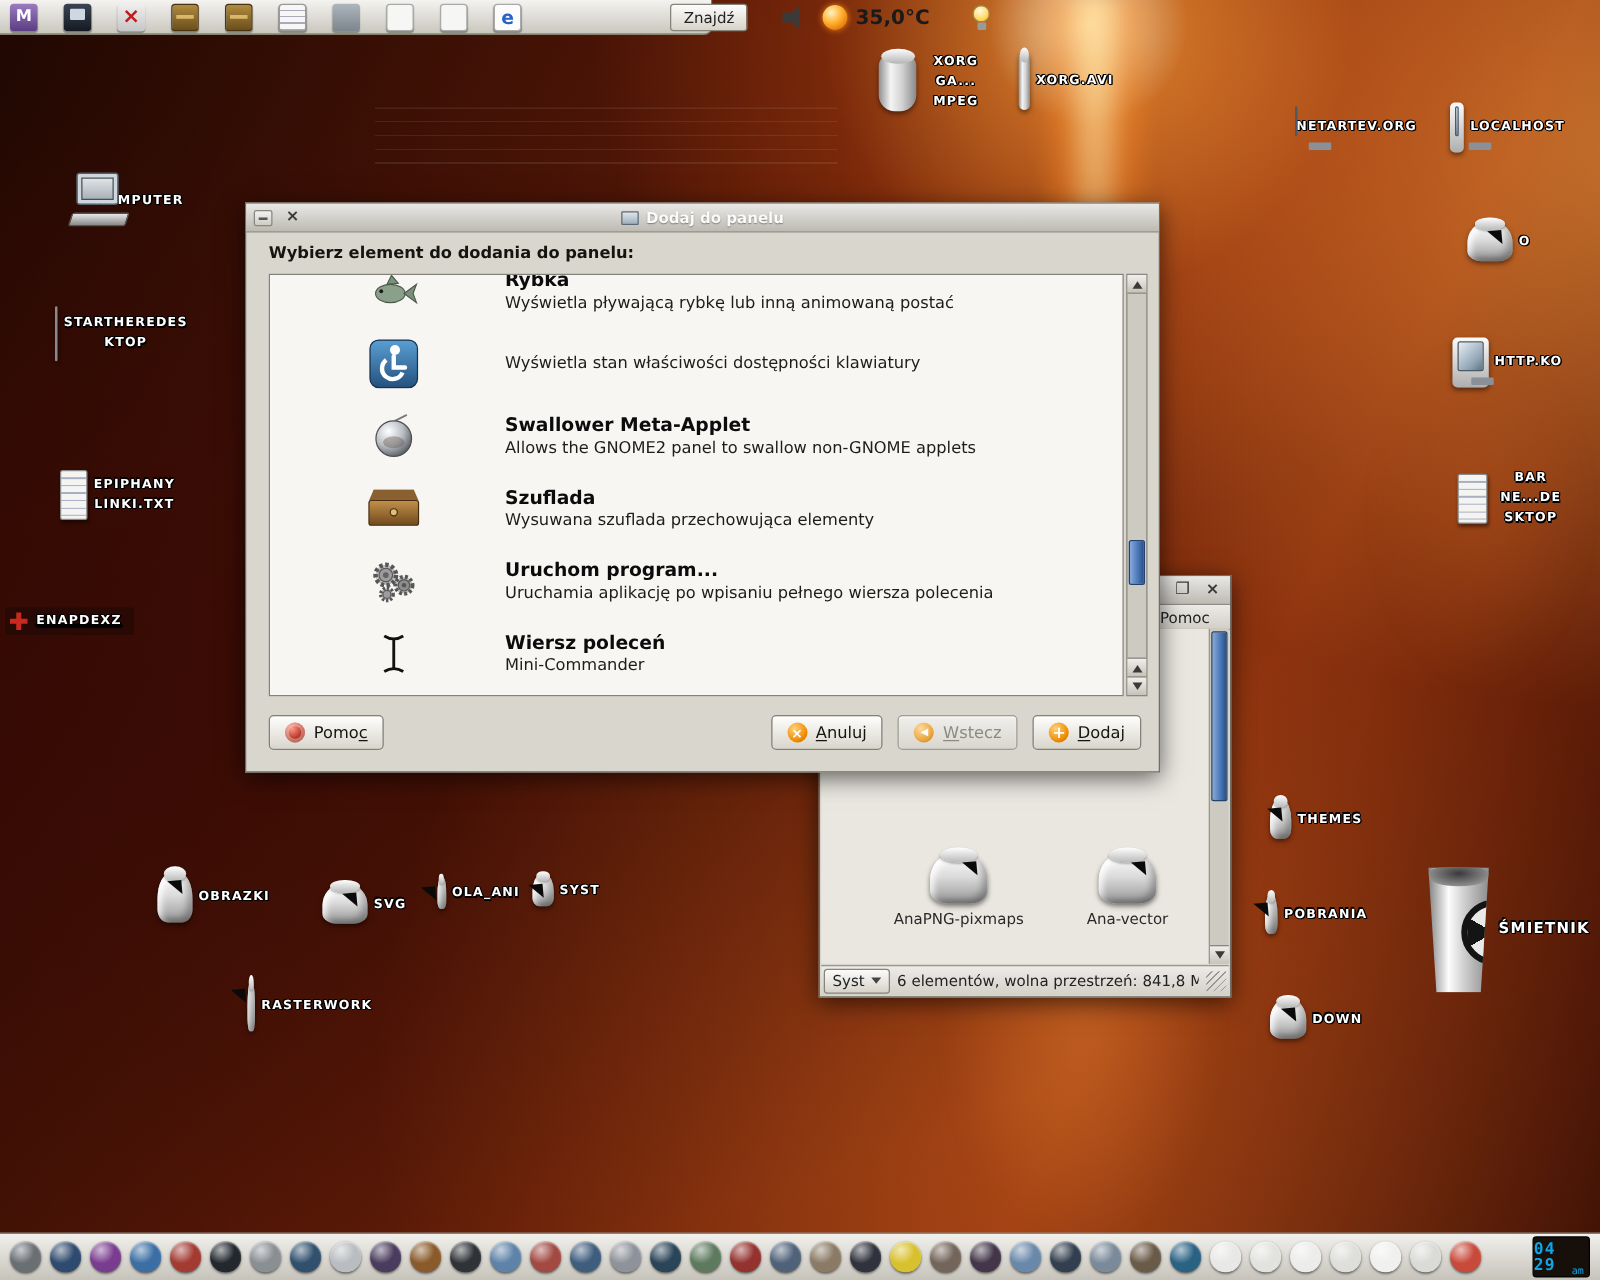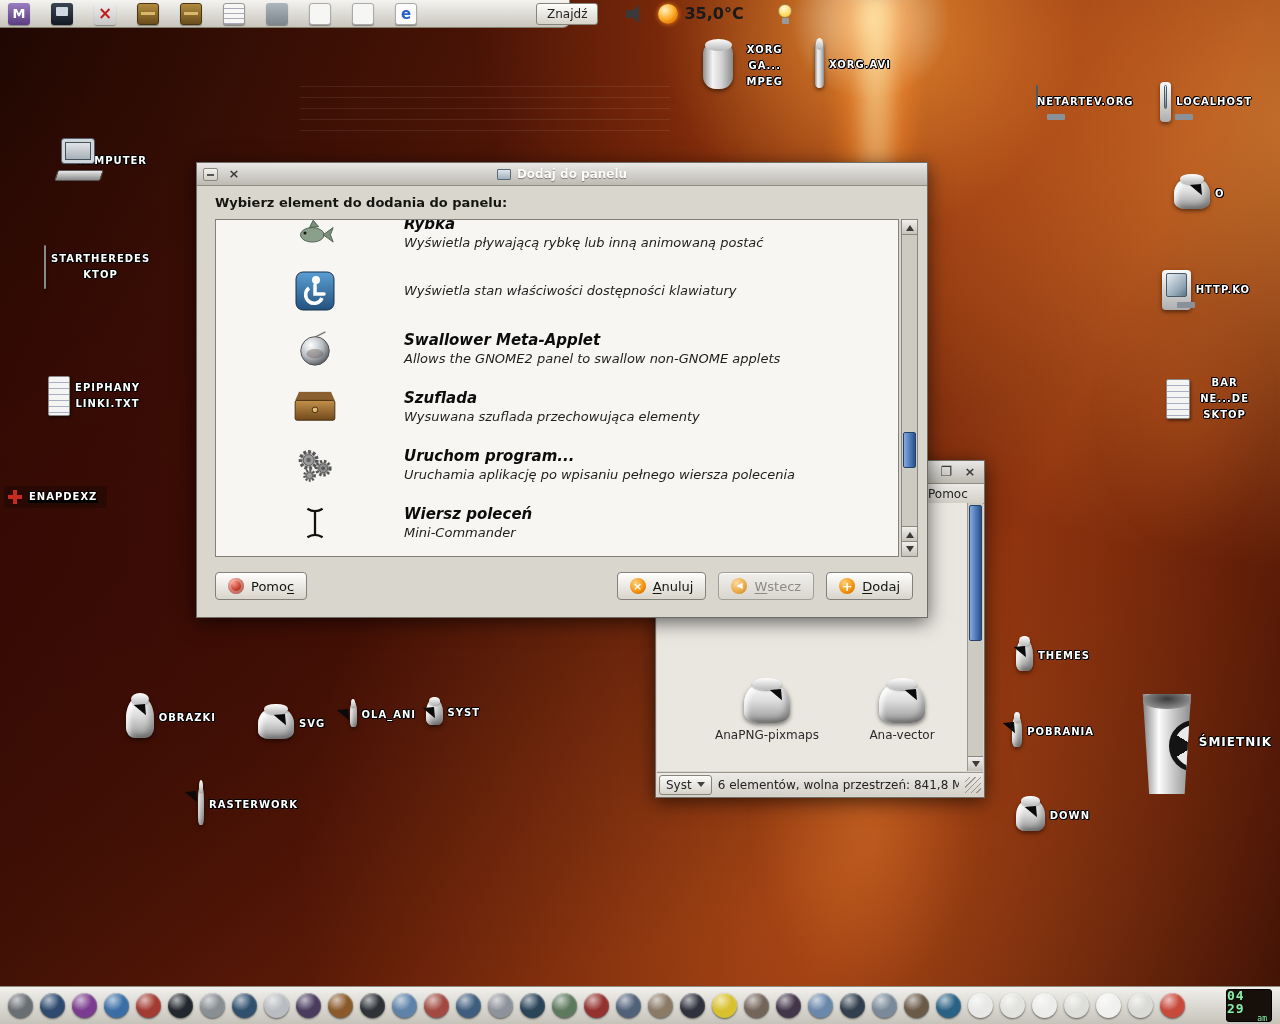--- a/index.html
+++ b/index.html
@@ -108,21 +108,21 @@
   .tb-menu{width:15px;height:13px;background:linear-gradient(#f2f2f0,#cfccc4);border:1px solid #8a877e;box-sizing:border-box;border-radius:2px;position:relative;}
   .tb-menu::after{content:"";position:absolute;left:3px;top:5px;right:3px;height:2px;background:#555;}
   .tb-btn{margin-left:auto;width:16px;height:15px;font-size:13px;font-weight:bold;color:#3a3a3a;line-height:14px;text-align:center;}
   .tb-btn.rst{margin-left:auto;}
   .tb-btn.cls{margin-left:2px;}
 
   
   .dialog{left:196px;top:162px;width:732px;height:456px;z-index:20;}
   .dlg-prompt{position:absolute;left:18px;top:32px;font-size:13px;font-weight:bold;color:#15150f;}
   .dlg-list{position:absolute;left:18px;top:56px;width:684px;height:338px;background:#f7f6f3;
-    border:1px solid #84817a;box-sizing:border-box;overflow:hidden;font-style:italic;}
+    border:1px solid #84817a;box-sizing:border-box;overflow:hidden;}
   .row{display:flex;align-items:center;height:58px;}
   .row:first-child{margin-top:-16px;}
   .row .ic{width:46px;height:46px;margin-left:76px;display:flex;align-items:center;justify-content:center;flex:0 0 auto;}
   .row .txt{margin-left:66px;}
   .row .nm{font-size:15px;font-weight:bold;color:#0c0c0c;line-height:1.35;}
   .row .ds{font-size:13px;color:#1d1d1d;line-height:1.3;}
   .dlg-scroll{position:absolute;left:704px;top:56px;width:17px;height:338px;background:#cdcac2;border:1px solid #8a877e;box-sizing:border-box;}
   .sb-btn{position:absolute;left:0;width:15px;height:14px;background:linear-gradient(#f0efec,#c6c3ba);border-bottom:1px solid #8a877e;display:flex;align-items:center;justify-content:center;}
   .sb-btn.bb{border-top:1px solid #8a877e;border-bottom:none;}
   .arr{width:0;height:0;border:4px solid rgba(0,0,0,0);}
@@ -161,22 +161,22 @@
   .fw-status-text{font-size:12px;color:#222;white-space:nowrap;overflow:hidden;flex:1;}
   .grip{width:16px;height:16px;background:repeating-linear-gradient(135deg,rgba(0,0,0,0) 0 3px,#9a978e 3px 4px);flex:0 0 auto;}
 
   
   .bottom-panel{position:absolute;left:0;bottom:0;width:1280px;height:38px;z-index:30;
     background:linear-gradient(#f1f0ec,#c6c3ba);border-top:1px solid #8f8c80;
     display:flex;align-items:center;gap:7px;padding:0 8px;box-sizing:border-box;}
   .tbi{width:25px;height:25px;border-radius:50%;flex:0 0 auto;
     box-shadow:0 1px 2px rgba(0,0,0,.55), inset 0 1px 1px rgba(255,255,255,.5);}
   .led-clock{margin-left:auto;width:44px;height:31px;background:#17100a;border:1px solid #000;border-radius:3px;
-    color:#86efac;font-family:"DejaVu Sans Mono","Liberation Mono",monospace;
-    display:flex;flex-direction:column;align-items:center;justify-content:center;line-height:1;flex:0 0 auto;}
+    color:#0ea5e9;font-family:"DejaVu Sans Mono","Liberation Mono",monospace;
+    display:flex;align-items:center;justify-content:center;line-height:1;flex:0 0 auto;}
   .led-time{font-size:13px;font-weight:bold;letter-spacing:1px;}
   .led-suffix{font-size:8px;align-self:flex-end;margin-right:4px;}
 </style>
 </head>
 <body>
 
 <div id="desktop">
   <div class="flame flame1"></div>
   <div class="flame flame2"></div>
   <div class="flame flame3"></div>

